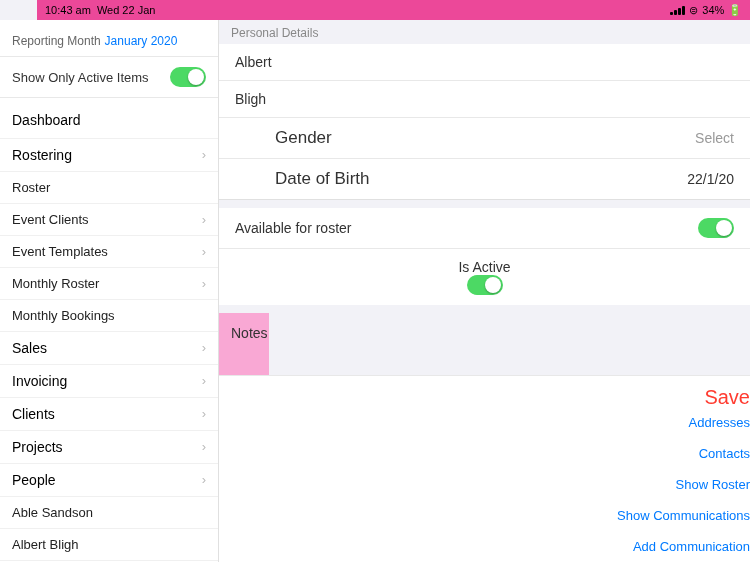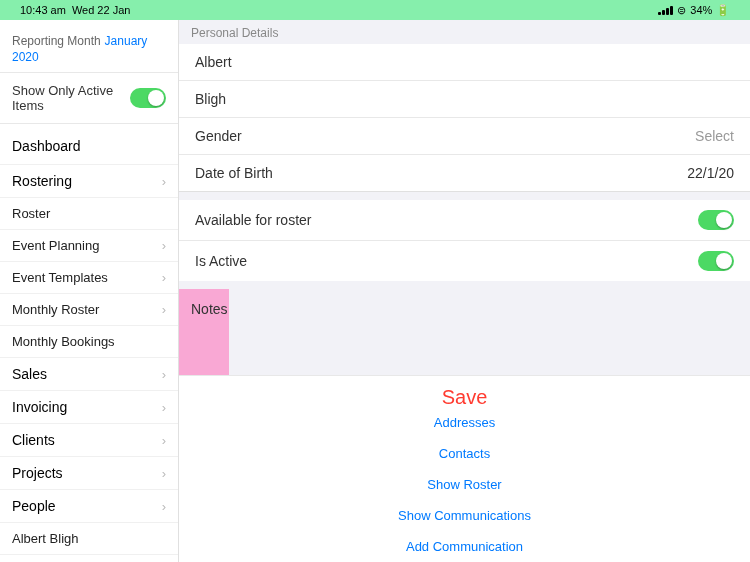--- a/index.html
+++ b/index.html
@@ -9,30 +9,31 @@
       background: #f2f2f7;
       width: 750px;
       height: 562px;
       overflow: hidden;
       display: flex;
       flex-direction: column;
     }
 
     
     .status-bar {
-      background: #86efac;
+      background: #ec4899;
       height: 20px;
       display: flex;
       align-items: center;
       justify-content: space-between;
-      padding: 0 20px;
+      padding: 0 8px;
       font-size: 11px;
       font-weight: 500;
       color: #000;
       flex-shrink: 0;
+      margin-left: 37px;
     }
     .status-bar-left { display: flex; align-items: center; gap: 6px; }
     .status-bar-right { display: flex; align-items: center; gap: 4px; font-size: 11px; }
     .signal-bars { display: flex; align-items: flex-end; gap: 1px; height: 10px; }
     .signal-bars span {
       width: 3px;
       background: #000;
       border-radius: 1px;
     }
     .signal-bars span:nth-child(1) { height: 3px; }
@@ -42,21 +43,21 @@
 
     
     .main-layout {
       display: flex;
       flex: 1;
       overflow: hidden;
     }
 
     
     .sidebar {
-      width: 179px;
+      width: 219px;
       background: white;
       border-right: 1px solid #e0e0e0;
       display: flex;
       flex-direction: column;
       overflow-y: auto;
       flex-shrink: 0;
     }
 
     .sidebar-header {
       padding: 12px 12px 8px;
@@ -97,21 +98,20 @@
       background: white;
       border-radius: 50%;
       box-shadow: 0 1px 2px rgba(0,0,0,0.3);
     }
 
     .nav-section {
       padding: 4px 0;
     }
     .nav-item {
       display: flex;
-      align-items: center;
       justify-content: space-between;
       padding: 8px 12px;
       font-size: 14px;
       color: #000;
       cursor: pointer;
       border-bottom: 0.5px solid #f0f0f0;
     }
     .nav-item.sub {
       padding-left: 12px;
       font-size: 13px;
@@ -143,23 +143,24 @@
     }
     .form-row {
       display: flex;
       align-items: center;
       padding: 10px 16px;
       border-bottom: 0.5px solid #e8e8e8;
       background: white;
     }
     .form-row:last-child { border-bottom: none; }
     .form-row .row-label {
-      font-size: 14px;
+      font-size: 17px;
       color: #333;
       flex: 1;
+      margin-left: 40px;
     }
     .form-row .row-value {
       font-size: 14px;
       color: #333;
     }
     .form-row .row-value.select-val { color: #999; }
 
     .name-row {
       padding: 10px 16px;
       border-bottom: 0.5px solid #e8e8e8;
@@ -176,21 +177,21 @@
       background: white;
     }
     .avail-row {
       display: flex;
       align-items: center;
       justify-content: space-between;
       padding: 10px 16px;
       border-bottom: 0.5px solid #e8e8e8;
       background: white;
     }
-    .avail-row:last-child { border-bottom: none; }
+    .avail-row:last-child { border-bottom: none; flex-direction: column; }
     .avail-row .row-label { font-size: 14px; color: #333; }
 
     
     .notes-area {
       display: flex;
       margin-top: 8px;
       background: #f9a8d4;
     }
     .notes-label {
       width: 50px;
@@ -202,21 +203,21 @@
     .notes-content {
       flex: 1;
       background: #f2f2f7;
       min-height: 160px;
     }
 
     
     .bottom-actions {
       background: white;
       padding: 10px 0 8px;
-      text-align: center;
+      text-align: right;
       border-top: 1px solid #e8e8e8;
       flex-shrink: 0;
     }
     .save-btn {
       font-size: 20px;
       color: #FF3B30;
       font-weight: 400;
       cursor: pointer;
       display: block;
       margin-bottom: 6px;
@@ -274,21 +275,21 @@
         <span>Dashboard</span>
       </div>
       <div class="nav-item">
         <span>Rostering</span>
         <span class="chevron">›</span>
       </div>
       <div class="nav-item sub">
         <span>Roster</span>
       </div>
       <div class="nav-item sub">
-        <span>Event Planning</span>
+        <span>Event Clients</span>
         <span class="chevron">›</span>
       </div>
       <div class="nav-item sub">
         <span>Event Templates</span>
         <span class="chevron">›</span>
       </div>
       <div class="nav-item sub">
         <span>Monthly Roster</span>
         <span class="chevron">›</span>
       </div>
@@ -309,24 +310,24 @@
       </div>
       <div class="nav-item">
         <span>Projects</span>
         <span class="chevron">›</span>
       </div>
       <div class="nav-item">
         <span>People</span>
         <span class="chevron">›</span>
       </div>
       <div class="nav-item sub">
+        <span>Able Sandson</span>
+      </div>
+      <div class="nav-item sub">
         <span>Albert Bligh</span>
-      </div>
-      <div class="nav-item sub">
-        <span>Able Sandson</span>
       </div>
       <div class="nav-item sub">
         
       </div>
 
     </div>
   </div>
 
   <div class="right-content">
 

